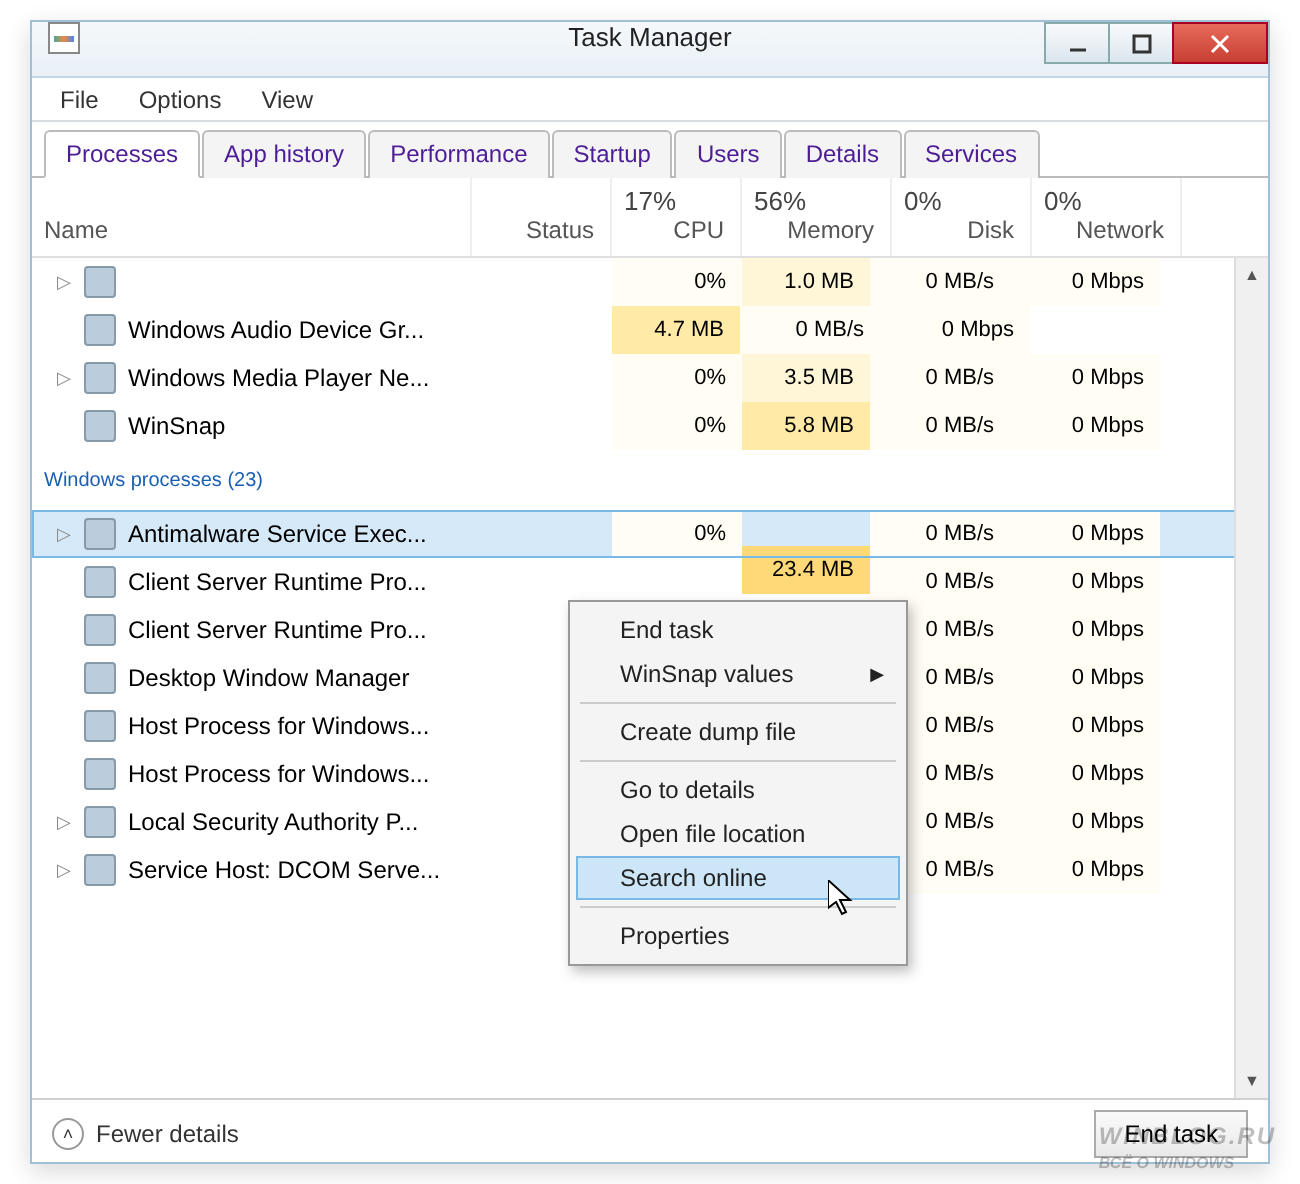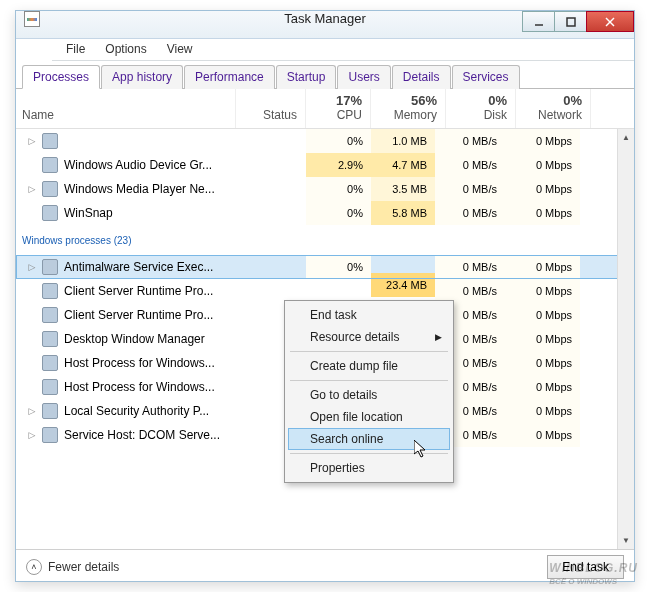--- a/index.html
+++ b/index.html
@@ -6,29 +6,29 @@
 body { background: #fff; width: 650px; height: 592px; position: relative; }
 .window { position: absolute; left: 15px; top: 10px; width: 620px; height: 572px; border: 1px solid #a0c0d8; background: #fff; box-shadow: 0 4px 12px rgba(0,0,0,0.15); }
 .titlebar { height: 28px; background: linear-gradient(#f5f8fb, #e8f0f6); display: flex; align-items: flex-start; position: relative; border-bottom: 1px solid #c5d6e6; }
 .titlebar-icon { width: 16px; height: 16px; margin-left: 8px; background: #fff; border: 1px solid #888; position: relative; }
 .titlebar-icon::after { content: ""; position: absolute; left: 2px; top: 6px; width: 10px; height: 3px; background: linear-gradient(90deg, #4a9, #e84, #48e); }
 .titlebar-title { position: absolute; left: 50%; transform: translateX(-50%); font-size: 13px; color: #222; }
 .win-controls { position: absolute; right: 0; top: 0; display: flex; }
 .win-btn { width: 33px; height: 21px; border: 1px solid #8aa; background: linear-gradient(#f8fafc, #dbe6ee); display: flex; align-items: center; justify-content: center; margin-left: -1px; cursor: pointer; }
 .win-btn.close { background: linear-gradient(#e86a5a, #c73f33); border-color: #a02; color: #fff; width: 48px; border-top-right-radius: 0; }
 .win-btn svg { width: 10px; height: 10px; }
-.menubar { height: 22px; display: flex; padding-left: 4px; border-bottom: 1px solid #d8dde0; margin-left: 36px; }
+.menubar { height: 22px; display: flex; align-items: center; padding-left: 4px; border-bottom: 1px solid #d8dde0; }
 .menu-item { padding: 3px 10px; cursor: pointer; color: #333; }
 .tabbar { display: flex; padding: 4px 6px 0 6px; background: #fff; border-bottom: 1px solid #bbb; }
 .tab { padding: 4px 10px; border: 1px solid #bbb; border-bottom: none; background: #f4f4f4; margin-right: 1px; margin-bottom: -1px; border-top-left-radius: 3px; border-top-right-radius: 3px; color: #4c1d95; cursor: pointer; }
 .tab.active { background: #fff; border-bottom: 1px solid #fff; }
 .grid { position: relative; height: calc(100% - 28px - 22px - 26px - 34px); overflow: hidden; }
 .header-row { display: flex; align-items: stretch; height: 40px; border-bottom: 1px solid #e0e0e0; background: #fff; }
 .hcell { border-right: 1px solid #eee; display: flex; flex-direction: column; justify-content: flex-end; padding: 4px 8px 6px 6px; color: #555; font-size: 11px; }
-.hcell .pct { text-align: right; font-size: 13px; color: #444; font-weight: bold; }
+.hcell .pct { text-align: left; font-size: 13px; color: #444; }
 .hcell .lbl { text-align: right; }
 .col-name { width: 220px; justify-content: flex-end; }
 .col-name .lbl { text-align: left; }
 .col-status { width: 70px; }
 .col-cpu { width: 65px; }
 .col-mem { width: 75px; }
 .col-disk { width: 70px; }
 .col-net { width: 75px; }
 .rows { position: relative; }
 .row { display: flex; height: 24px; align-items: center; }
@@ -145,21 +145,20 @@
           <div class="cell num disk heat0">0 MB/s</div>
           <div class="cell num net heat0">0 Mbps</div>
         </div>
         <div class="row">
           <div class="cell name">
             <span class="expander"></span>
             <span class="icon"></span>
             <span>Windows Audio Device Gr...</span>
           </div>
           <div class="cell status"></div>
-          <div class="cell num cpu heat2">2.9%</div>
           <div class="cell num mem heat2">4.7 MB</div>
           <div class="cell num disk heat0">0 MB/s</div>
           <div class="cell num net heat0">0 Mbps</div>
         </div>
         <div class="row">
           <div class="cell name">
             <span class="expander">▷</span>
             <span class="icon"></span>
             <span>Windows Media Player Ne...</span>
           </div>
@@ -290,21 +289,21 @@
     <div class="fewer">
       <span class="chev">˄</span>
       <span>Fewer details</span>
     </div>
     <button class="end-btn">End task</button>
   </div>
 
   <div class="context-menu">
     <div class="cm-item">End task</div>
     <div class="cm-item">
-      <span>Resource details</span>
+      <span>WinSnap values</span>
       <span class="cm-arrow">▶</span>
     </div>
     <div class="cm-sep"></div>
     <div class="cm-item">Create dump file</div>
     <div class="cm-sep"></div>
     <div class="cm-item">Go to details</div>
     <div class="cm-item">Open file location</div>
     <div class="cm-item hover">Search online</div>
     <div class="cm-sep"></div>
     <div class="cm-item">Properties</div>

